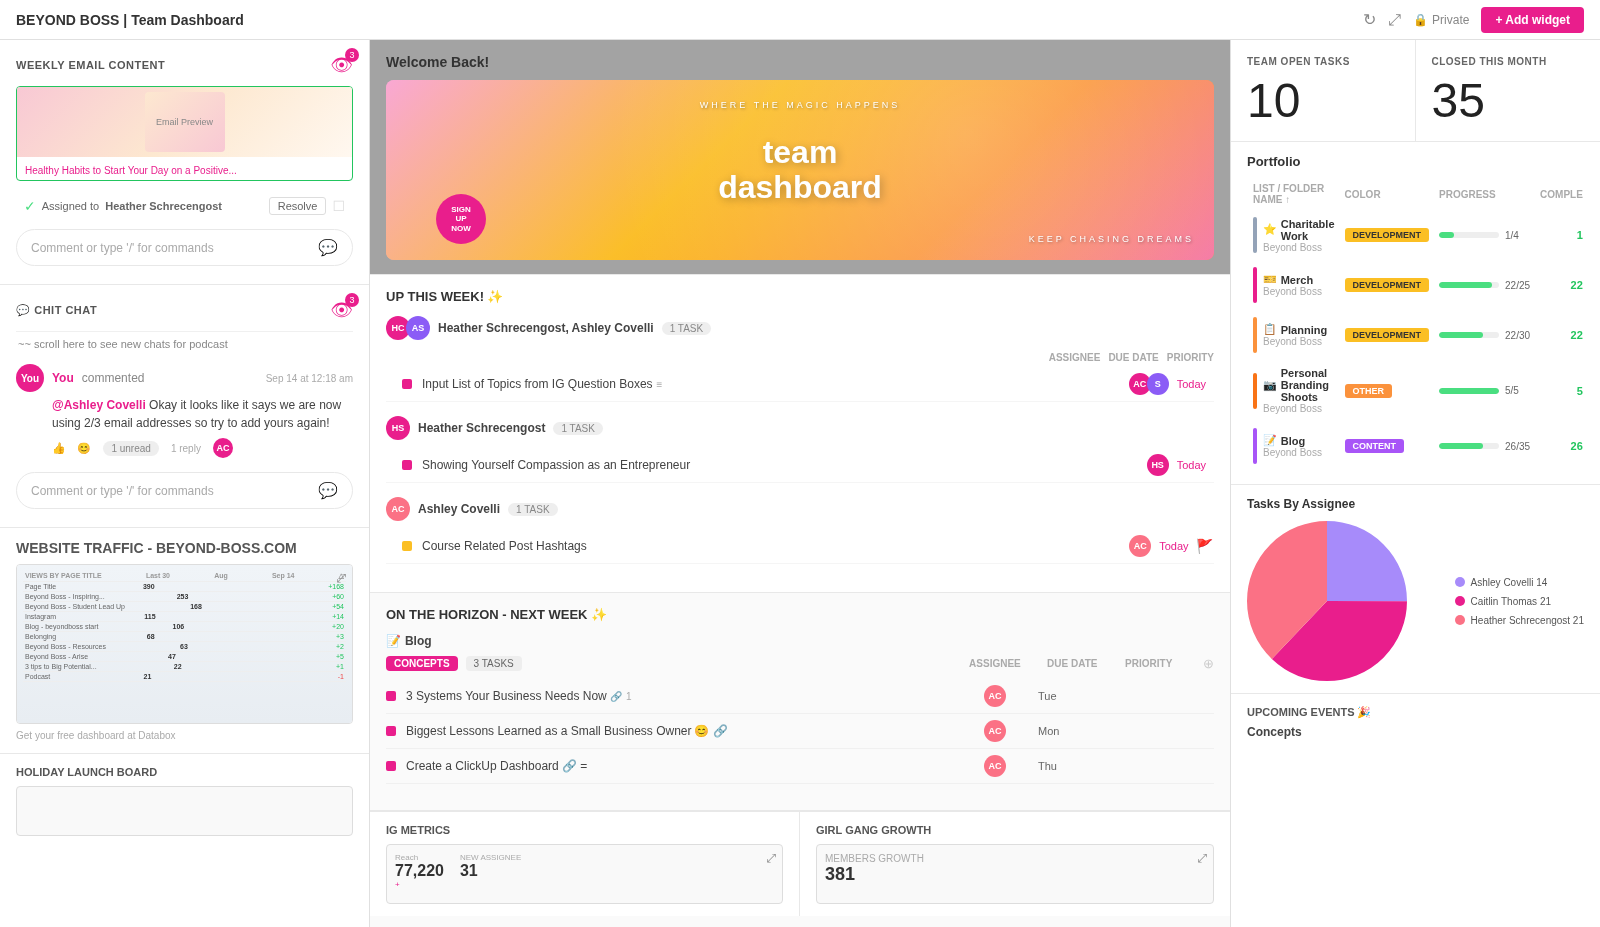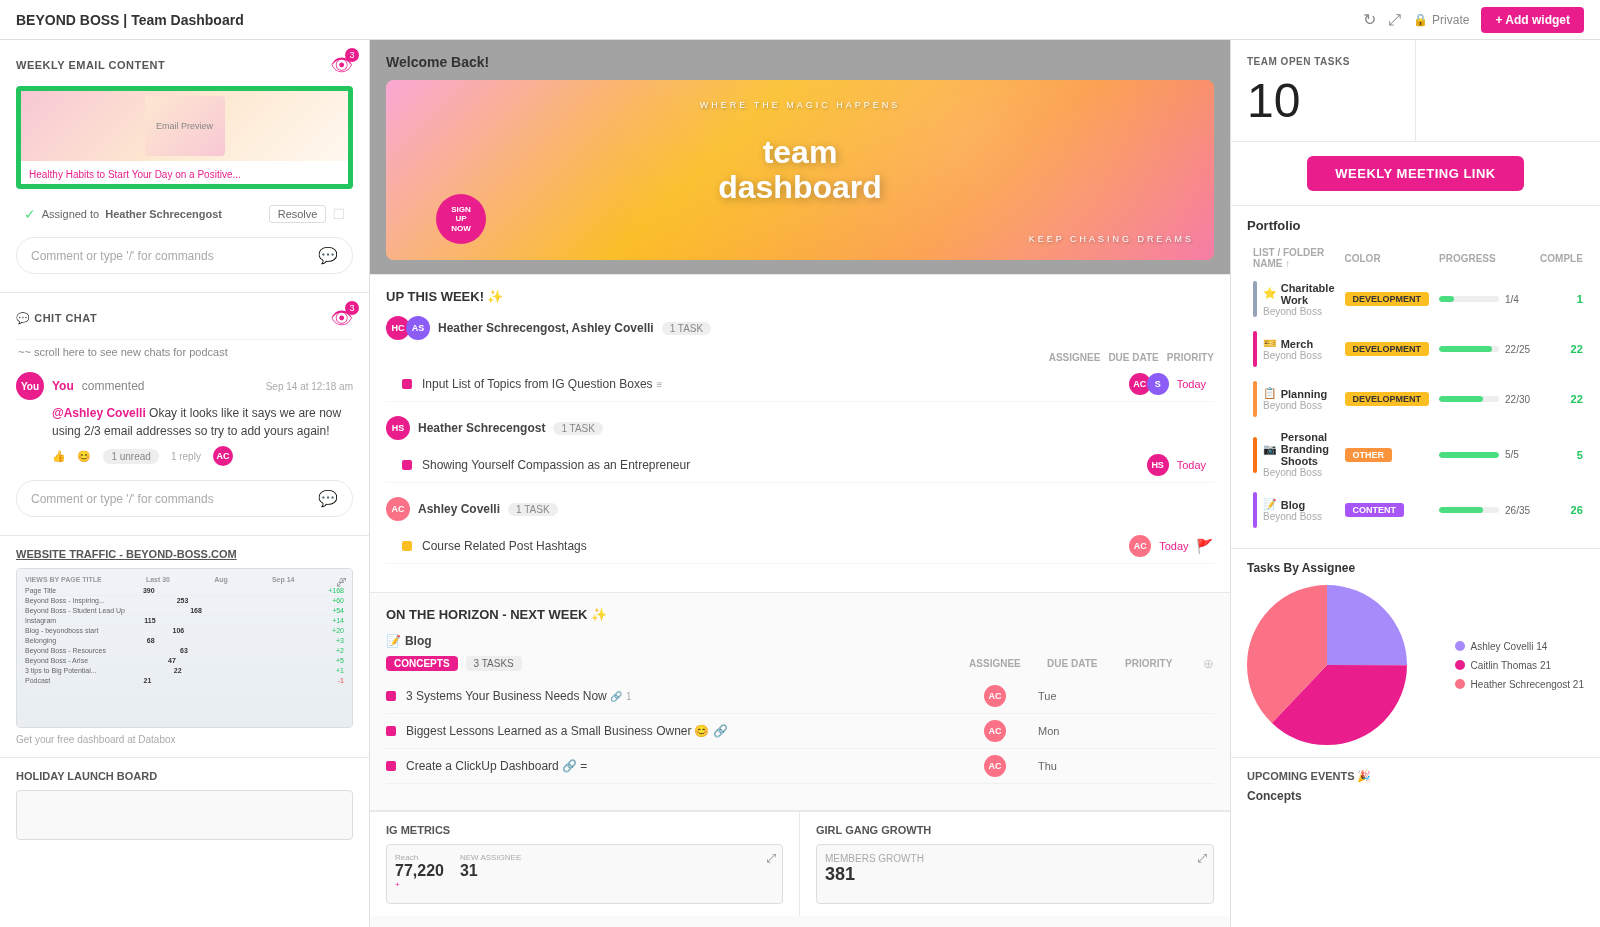--- a/index.html
+++ b/index.html
@@ -22,21 +22,21 @@
     .right-col { border-left: 1px solid #e0e0e0; overflow-y: auto; background: #fff; }
 
     
     .widget { background: #fff; border-bottom: 1px solid #e8e8e8; padding: 14px 16px; }
     .widget-header { display: flex; align-items: center; justify-content: space-between; margin-bottom: 10px; }
     .widget-title { font-size: 11px; font-weight: 700; color: #555; letter-spacing: 0.5px; text-transform: uppercase; }
     .eye-icon { position: relative; }
     .eye-badge { position: absolute; top: -6px; right: -6px; background: #e91e8c; color: #fff; border-radius: 50%; width: 14px; height: 14px; display: flex; align-items: center; justify-content: center; font-size: 9px; }
 
     
-    .email-preview { border: 5px solid #22c55e; border-radius: 4px; overflow: hidden; margin-bottom: 10px; }
+    .email-preview { border: 1px solid #22c55e; border-radius: 4px; overflow: hidden; margin-bottom: 10px; }
     .email-img { width: 100%; height: 70px; background: linear-gradient(135deg, #f8c8d4, #fde8d0, #fff8f0); display: flex; align-items: center; justify-content: center; }
     .email-link { color: #e91e8c; font-size: 10px; text-decoration: none; display: flex; align-items: center; gap: 4px; padding: 8px 8px 4px; }
     .assigned-row { display: flex; align-items: center; gap: 6px; padding: 6px 8px; color: #666; font-size: 11px; }
     .resolve-btn { margin-left: auto; border: 1px solid #ddd; border-radius: 3px; padding: 2px 8px; font-size: 11px; cursor: pointer; background: #fff; color: #666; }
     .comment-box { display: flex; align-items: center; border: 1px solid #e8e8e8; border-radius: 20px; padding: 8px 14px; margin: 8px 0 4px; color: #aaa; font-size: 12px; cursor: text; gap: 8px; }
 
     
     .chat-message { padding: 6px 0; }
     .chat-user-row { display: flex; align-items: center; gap: 8px; margin-bottom: 4px; }
     .avatar { width: 28px; height: 28px; border-radius: 50%; display: flex; align-items: center; justify-content: center; font-size: 11px; font-weight: 700; color: #fff; flex-shrink: 0; }
@@ -44,21 +44,21 @@
     .commented-label { color: #888; font-size: 12px; }
     .chat-date { color: #aaa; font-size: 10px; margin-left: auto; }
     .chat-text { font-size: 12px; line-height: 1.5; color: #444; margin-left: 36px; }
     .mention { color: #e91e8c; font-weight: 600; }
     .chat-actions { display: flex; align-items: center; gap: 12px; margin-left: 36px; margin-top: 6px; font-size: 11px; color: #888; }
     .unread-badge { background: #eee; border-radius: 10px; padding: 2px 8px; font-size: 10px; }
     .chat-scroll-text { font-size: 11px; color: #888; margin-bottom: 8px; padding: 0 2px; border-top: 1px solid #f0f0f0; padding-top: 6px; }
 
     
     .traffic-widget { padding: 12px 16px; border-bottom: 1px solid #e8e8e8; }
-    .traffic-title { font-size: 11px; font-weight: 700; color: #555; text-transform: uppercase; margin-bottom: 8px; text-decoration: underline; }
+    .traffic-title { font-size: 14px; font-weight: 700; color: #555; text-transform: uppercase; margin-bottom: 8px; }
     .traffic-screenshot { border: 1px solid #ddd; border-radius: 4px; height: 160px; background: #f9f9f9; overflow: hidden; position: relative; }
     .traffic-number { color: #333; font-weight: 600; }
     .expand-icon { position: absolute; top: 6px; right: 6px; color: #888; cursor: pointer; font-size: 12px; }
     .traffic-footer { font-size: 10px; color: #aaa; margin-top: 6px; }
 
     
     .holiday-section { padding: 12px 16px; }
     .section-title-sm { font-size: 11px; font-weight: 700; color: #555; text-transform: uppercase; margin-bottom: 8px; }
 
     
@@ -490,25 +490,26 @@
 
   </div>
 
   <div class="right-col">
 
     <div class="stat-cards">
       <div class="stat-card">
         <div class="stat-label">TEAM OPEN TASKS</div>
         <div class="stat-number">10</div>
       </div>
-    </div>
-
-    <div class="meeting-section">
-      <button class="meeting-btn">WEEKLY MEETING LINK</button>
-    </div>
+      <div class="stat-card">
+        <div class="stat-label">CLOSED THIS MONTH</div>
+        <div class="stat-number">35</div>
+      </div>
+    </div>
+
 
     <div class="portfolio-section">
       <div class="portfolio-title">Portfolio</div>
       <table class="portfolio-table">
         <thead>
           <tr>
             <th style="cursor:pointer;">LIST / FOLDER NAME ↑</th>
             <th>COLOR</th>
             <th>PROGRESS</th>
             <th>COMPLE</th>

